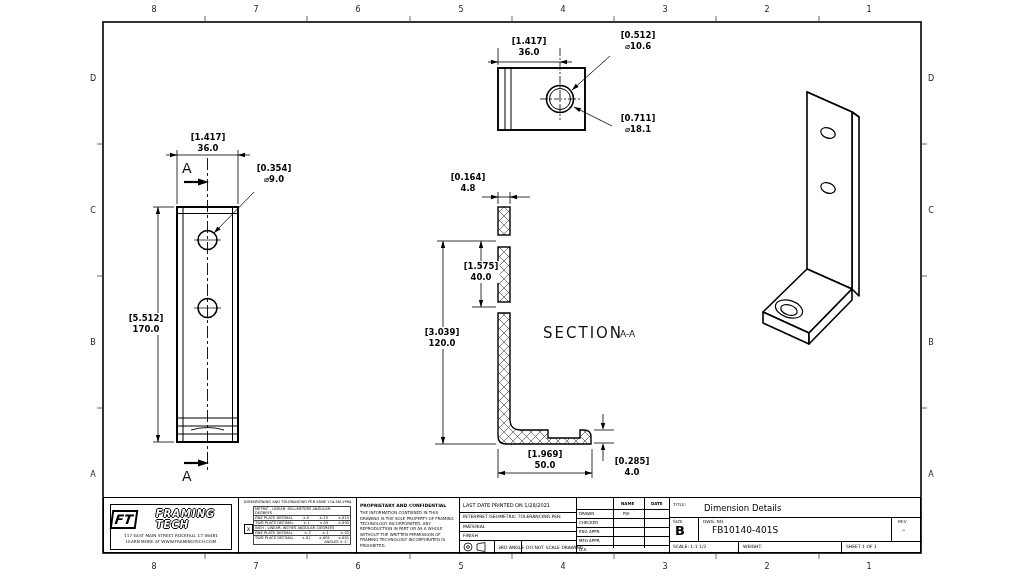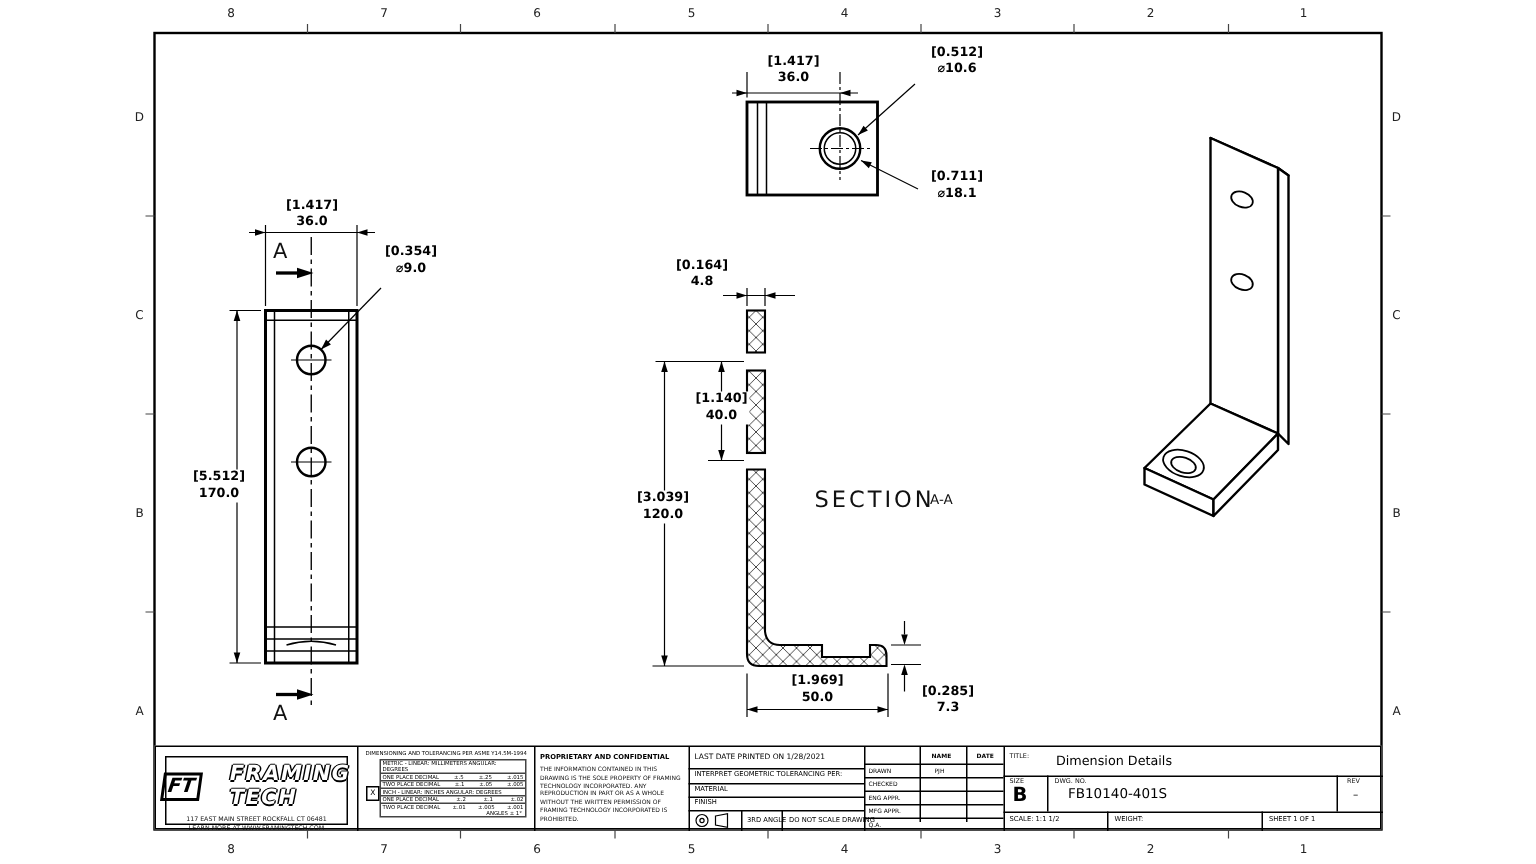--- a/index.html
+++ b/index.html
@@ -18,21 +18,21 @@
       border:1.5px solid #000;box-sizing:border-box;background:#fff;}
   .vline{position:absolute;width:1px;background:#000;}
   .hline{position:absolute;height:1px;background:#000;}
   .tb-t4{font-size:4px;line-height:1.35;}
   .tb-t45{font-size:4.5px;line-height:1.4;}
   .tb-t5{font-size:5px;}
   .logo-wrap{position:absolute;left:6px;top:6px;width:120px;height:44px;border:1px solid #000;}
   .logo-row{display:flex;align-items:center;justify-content:center;margin-top:3px;}
   .ft-box{border:2px solid #000;font-weight:bold;font-style:italic;font-size:13px;
       padding:0 2px;transform:skewX(-8deg);}
-  .ft-name{font-weight:bold;font-style:italic;font-size:14px;letter-spacing:1px;margin-left:19px;
+  .ft-name{font-weight:bold;font-style:italic;font-size:10px;letter-spacing:1px;margin-left:19px;
       color:#fff;text-shadow:-1px 0 #000,1px 0 #000,0 -1px #000,0 1px #000;}
   .addr{text-align:center;font-size:4.2px;line-height:1.5;margin-top:3px;color:#111;}
   .tolrow{display:flex;justify-content:space-between;border-top:0.5px solid #444;padding:0 1px;}
   .tb-cell-label{position:absolute;font-size:4.3px;color:#111;}
 </style>
 </head>
 <body>
 
 <svg class="abs" width="1024" height="576" viewBox="0 0 1024 576">
   <defs>
@@ -200,34 +200,34 @@
 <div class="dim" style="left:638px;top:113px">
   <div>[0.711]</div>
     <div>⌀18.1</div>
 </div>
 
 <div class="dim" style="left:468px;top:172px">
   <div>[0.164]</div>
     <div>4.8</div>
 </div>
 <div class="dim" style="left:481px;top:261px">
-  <div>[1.140]</div>
+  <div>[1.575]</div>
     <div>40.0</div>
 </div>
 <div class="dim" style="left:442px;top:327px">
   <div>[3.039]</div>
     <div>120.0</div>
 </div>
 <div class="dim" style="left:545px;top:449px">
   <div>[1.969]</div>
     <div>50.0</div>
 </div>
 <div class="dim" style="left:632px;top:456px">
   <div>[0.285]</div>
-    <div>7.3</div>
+    <div>4.0</div>
 </div>
 <div class="seclbl" style="left:543px;top:324px">SECTION</div>
 <div class="seclbl-sm" style="left:620px;top:329px">A-A</div>
 
 <div id="titleblock">
   <div class="vline" style="left:134px;top:0;height:56px"></div>
   <div class="vline" style="left:252px;top:0;height:56px"></div>
   <div class="vline" style="left:355px;top:0;height:56px"></div>
   <div class="vline" style="left:472px;top:0;height:56px"></div>
   <div class="vline" style="left:565px;top:0;height:56px"></div>

